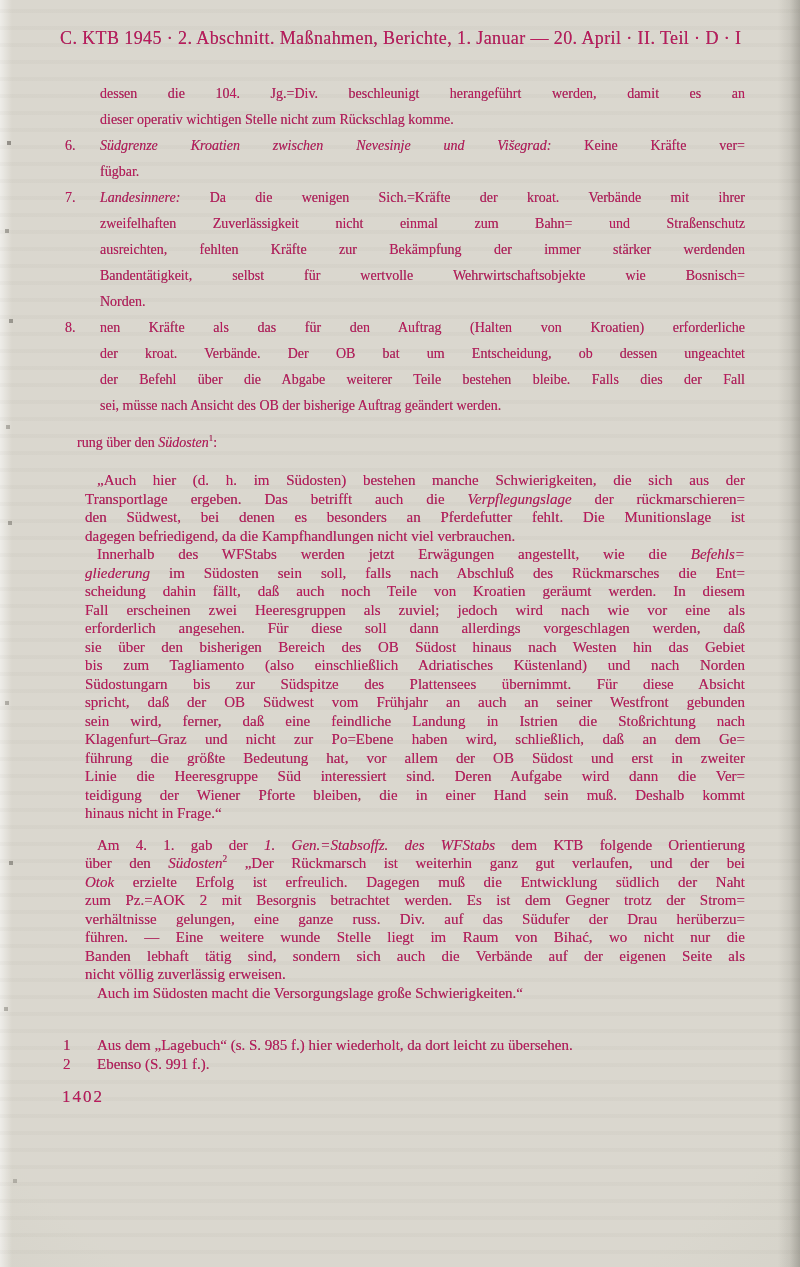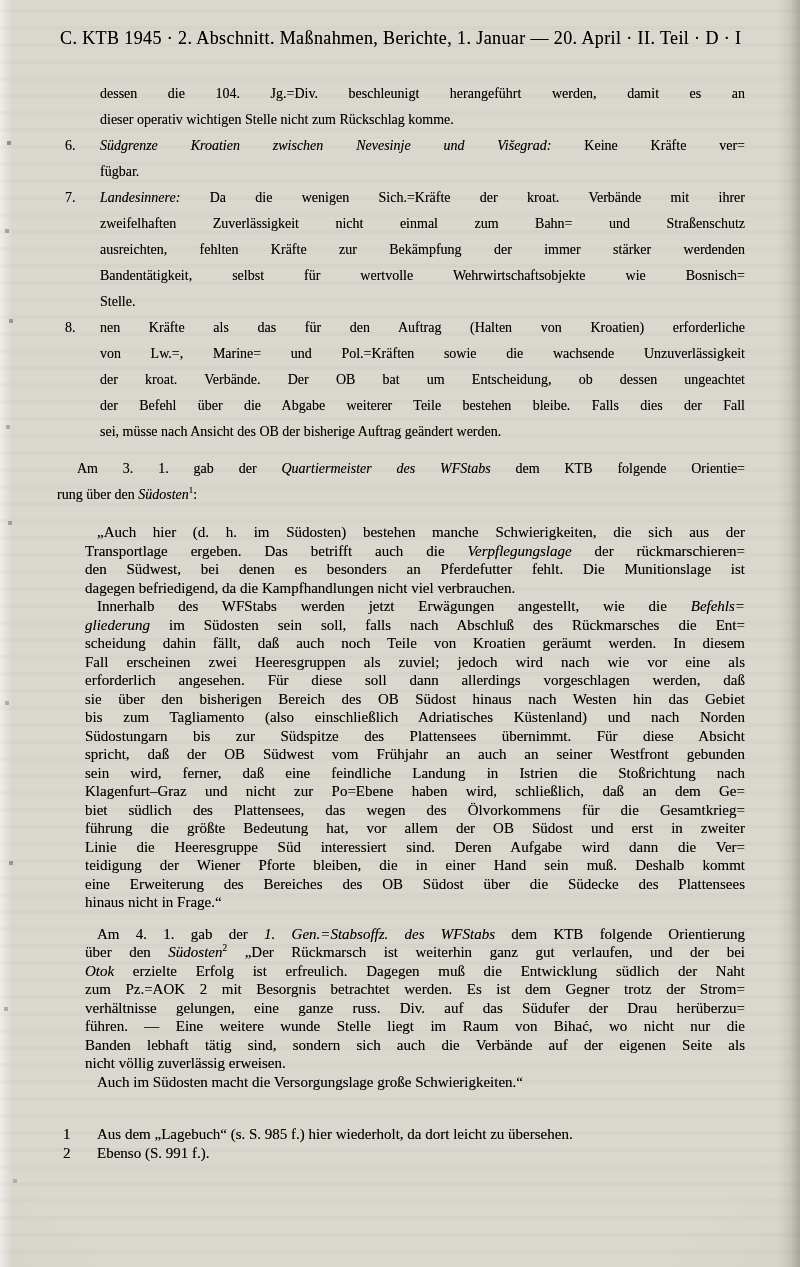--- a/index.html
+++ b/index.html
@@ -2,21 +2,21 @@
 <html><head>
 <meta charset="utf-8">
 <style>
   html,body { margin:0; padding:0; }
   body { width:800px; font-family:"Liberation Serif","DejaVu Serif",serif; }
 
   .page {
     position:relative;
     width:800px; height:1267px;
     background-color:#d6d3c9;
-    color:#000000;
+    color:#be185d;
     overflow:hidden;
   }
   
   .texture {
     position:absolute; inset:0; pointer-events:none;
     background:
       repeating-linear-gradient(0deg, rgba(255,255,255,0) 0 13px, rgba(112,107,92,0.04) 13px 17px),
       linear-gradient(90deg, rgba(255,255,255,0.55) 0px, rgba(255,255,255,0) 12px),
       linear-gradient(270deg, rgba(58,56,48,0.30) 0px, rgba(58,56,48,0.10) 10px, rgba(58,56,48,0) 22px),
       radial-gradient(130% 110% at 48% 45%, rgba(255,255,255,0.10) 55%, rgba(73,70,60,0.12) 100%);
@@ -102,37 +102,35 @@
           </div>
       </div>
 
       <div class="item main">
         <span class="num">7.</span>
         <div class="itext">
             <div class="tline"><span class="it">Landesinnere:</span><span> Da die wenigen Sich.=Kräfte der kroat. Verbände mit ihrer</span></div>
             <div class="tline"><span>zweifelhaften Zuverlässigkeit nicht einmal zum Bahn= und Straßenschutz</span></div>
             <div class="tline"><span>ausreichten, fehlten Kräfte zur Bekämpfung der immer stärker werdenden</span></div>
             <div class="tline"><span>Bandentätigkeit, selbst für wertvolle Wehrwirtschaftsobjekte wie Bosnisch=</span></div>
-            <div class="tline last"><span>Stelle.</span></div>
+            <div class="tline last"><span>Norden.</span></div>
           </div>
       </div>
 
       <div class="item main">
         <span class="num">8.</span>
         <div class="itext">
             <div class="tline"><span>nen Kräfte als das für den Auftrag (Halten von Kroatien) erforderliche</span></div>
-            <div class="tline"><span>von Lw.=, Marine= und Pol.=Kräften sowie die wachsende Unzuverlässigkeit</span></div>
             <div class="tline"><span>der kroat. Verbände. Der OB bat um Entscheidung, ob dessen ungeachtet</span></div>
             <div class="tline"><span>der Befehl über die Abgabe weiterer Teile bestehen bleibe. Falls dies der Fall</span></div>
             <div class="tline last"><span>sei, müsse nach Ansicht des OB der bisherige Auftrag geändert werden.</span></div>
           </div>
       </div>
 
       <div class="para am3 main">
-          <div class="tline"><span>Am 3. 1. gab der </span><span class="it">Quartiermeister des WFStabs</span><span> dem KTB folgende Orientie=</span></div>
           <div class="tline last"><span>rung über den </span><span class="it">Südosten</span><sup>1</sup><span>:</span></div>
         </div>
 
       <div class="quote">
         <div class="para small p-first">
             <div class="tline"><span>„Auch hier (d. h. im Südosten) bestehen manche Schwierigkeiten, die sich aus der</span></div>
             <div class="tline"><span>Transportlage ergeben. Das betrifft auch die </span><span class="it">Verpflegungslage</span><span> der rückmarschieren=</span></div>
             <div class="tline"><span>den Südwest, bei denen es besonders an Pferdefutter fehlt. Die Munitionslage ist</span></div>
             <div class="tline last"><span>dagegen befriedigend, da die Kampfhandlungen nicht viel verbrauchen.</span></div>
           </div>
@@ -141,25 +139,23 @@
             <div class="tline"><span class="it">gliederung</span><span> im Südosten sein soll, falls nach Abschluß des Rückmarsches die Ent=</span></div>
             <div class="tline"><span>scheidung dahin fällt, daß auch noch Teile von Kroatien geräumt werden. In diesem</span></div>
             <div class="tline"><span>Fall erscheinen zwei Heeresgruppen als zuviel; jedoch wird nach wie vor eine als</span></div>
             <div class="tline"><span>erforderlich angesehen. Für diese soll dann allerdings vorgeschlagen werden, daß</span></div>
             <div class="tline"><span>sie über den bisherigen Bereich des OB Südost hinaus nach Westen hin das Gebiet</span></div>
             <div class="tline"><span>bis zum Tagliamento (also einschließlich Adriatisches Küstenland) und nach Norden</span></div>
             <div class="tline"><span>Südostungarn bis zur Südspitze des Plattensees übernimmt. Für diese Absicht</span></div>
             <div class="tline"><span>spricht, daß der OB Südwest vom Frühjahr an auch an seiner Westfront gebunden</span></div>
             <div class="tline"><span>sein wird, ferner, daß eine feindliche Landung in Istrien die Stoßrichtung nach</span></div>
             <div class="tline"><span>Klagenfurt–Graz und nicht zur Po=Ebene haben wird, schließlich, daß an dem Ge=</span></div>
-            <div class="tline"><span>biet südlich des Plattensees, das wegen des Ölvorkommens für die Gesamtkrieg=</span></div>
             <div class="tline"><span>führung die größte Bedeutung hat, vor allem der OB Südost und erst in zweiter</span></div>
             <div class="tline"><span>Linie die Heeresgruppe Süd interessiert sind. Deren Aufgabe wird dann die Ver=</span></div>
             <div class="tline"><span>teidigung der Wiener Pforte bleiben, die in einer Hand sein muß. Deshalb kommt</span></div>
-            <div class="tline"><span>eine Erweiterung des Bereiches des OB Südost über die Südecke des Plattensees</span></div>
             <div class="tline last"><span>hinaus nicht in Frage.“</span></div>
           </div>
         <div class="para small p-first qp3">
             <div class="tline"><span>Am 4. 1. gab der </span><span class="it">1. Gen.=Stabsoffz. des WFStabs</span><span> dem KTB folgende Orientierung</span></div>
             <div class="tline"><span>über den </span><span class="it">Südosten</span><sup>2</sup><span> „Der Rückmarsch ist weiterhin ganz gut verlaufen, und der bei</span></div>
             <div class="tline"><span class="it">Otok</span><span> erzielte Erfolg ist erfreulich. Dagegen muß die Entwicklung südlich der Naht</span></div>
             <div class="tline"><span>zum Pz.=AOK 2 mit Besorgnis betrachtet werden. Es ist dem Gegner trotz der Strom=</span></div>
             <div class="tline"><span>verhältnisse gelungen, eine ganze russ. Div. auf das Südufer der Drau herüberzu=</span></div>
             <div class="tline"><span>führen. — Eine weitere wunde Stelle liegt im Raum von Bihać, wo nicht nur die</span></div>
             <div class="tline"><span>Banden lebhaft tätig sind, sondern sich auch die Verbände auf der eigenen Seite als</span></div>
@@ -178,16 +174,17 @@
             </div>
         </div>
         <div class="fn">
           <span class="fnum">2</span>
           <div class="ftext">
               <div class="tline last"><span>Ebenso (S. 991 f.).</span></div>
             </div>
         </div>
       </div>
 
+      <div class="pageno">1402</div>
 
     </div>
   </div>
 </div>
 
 </body></html>

